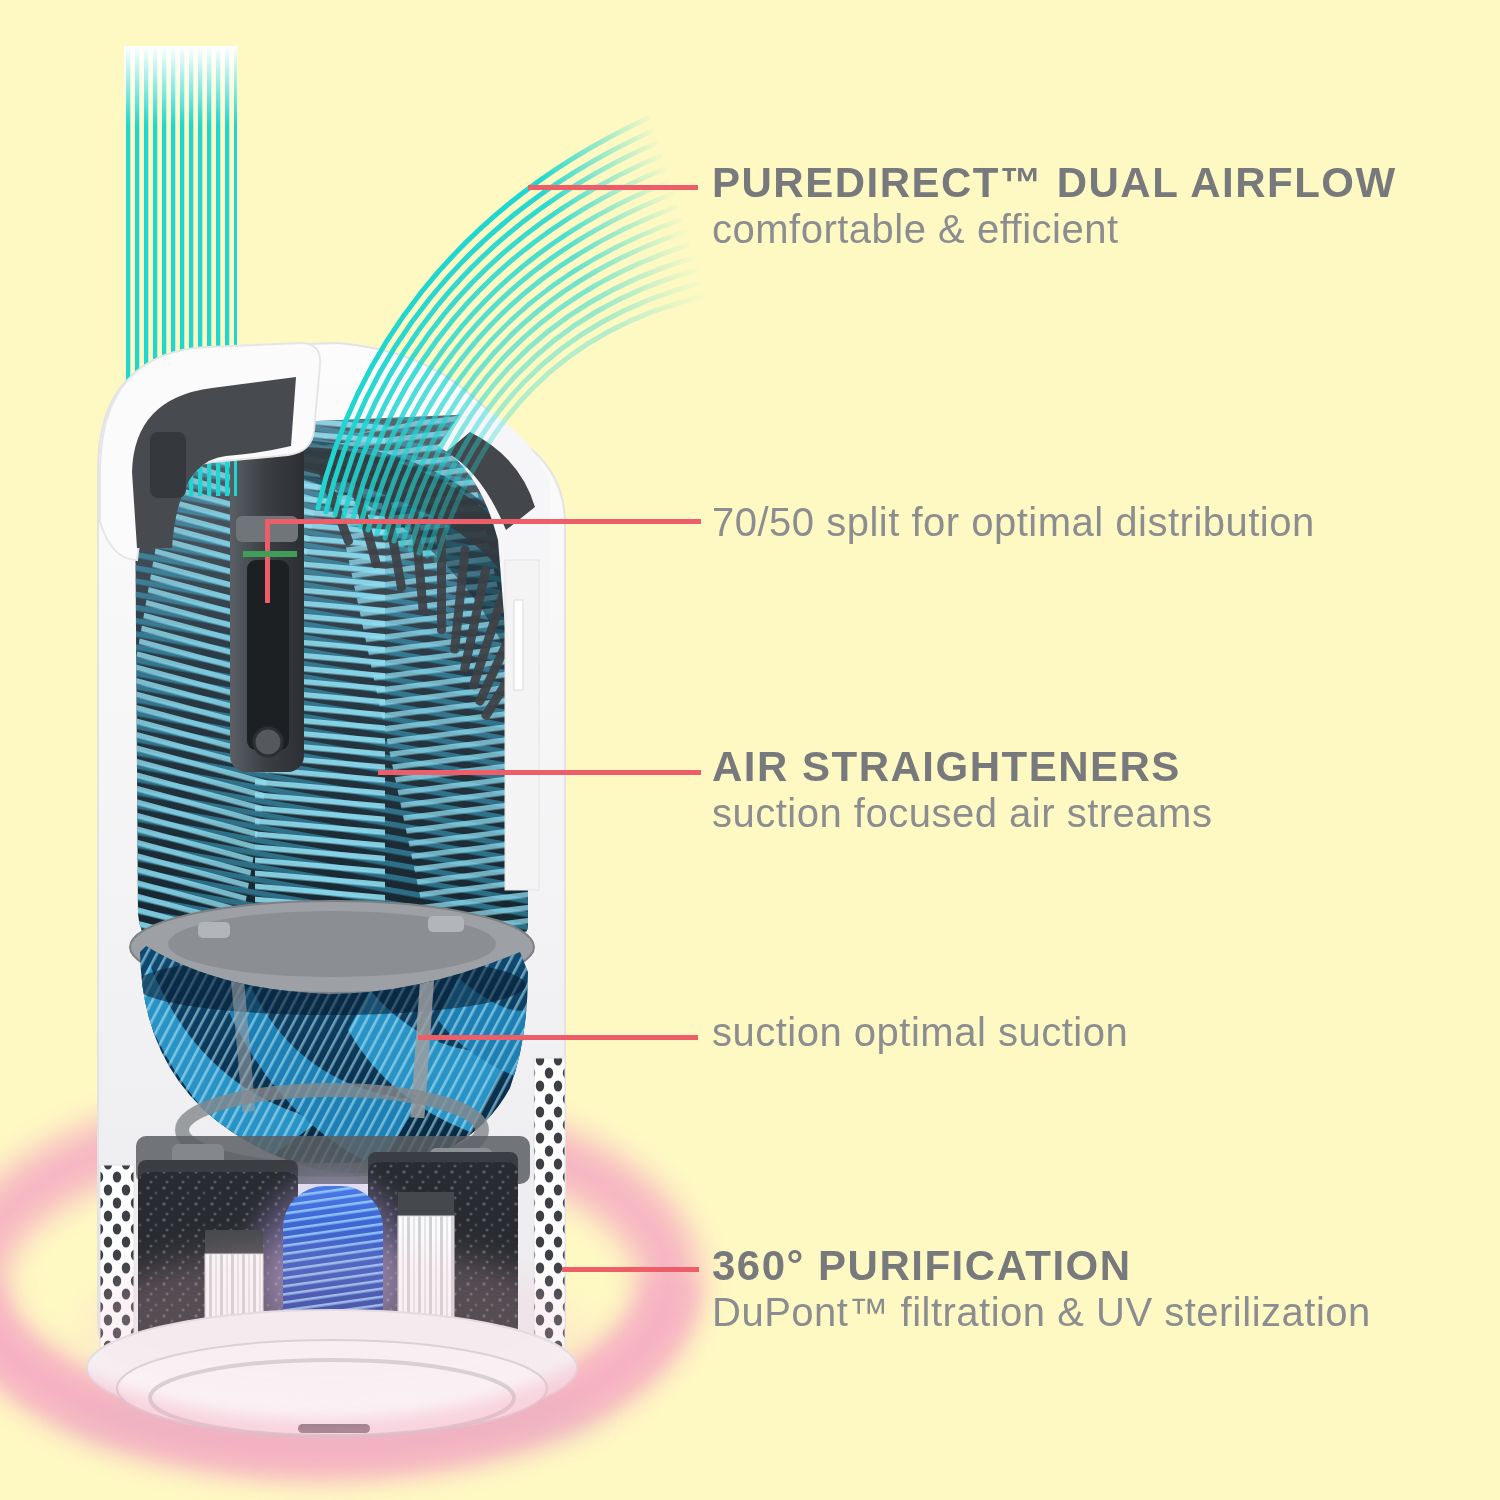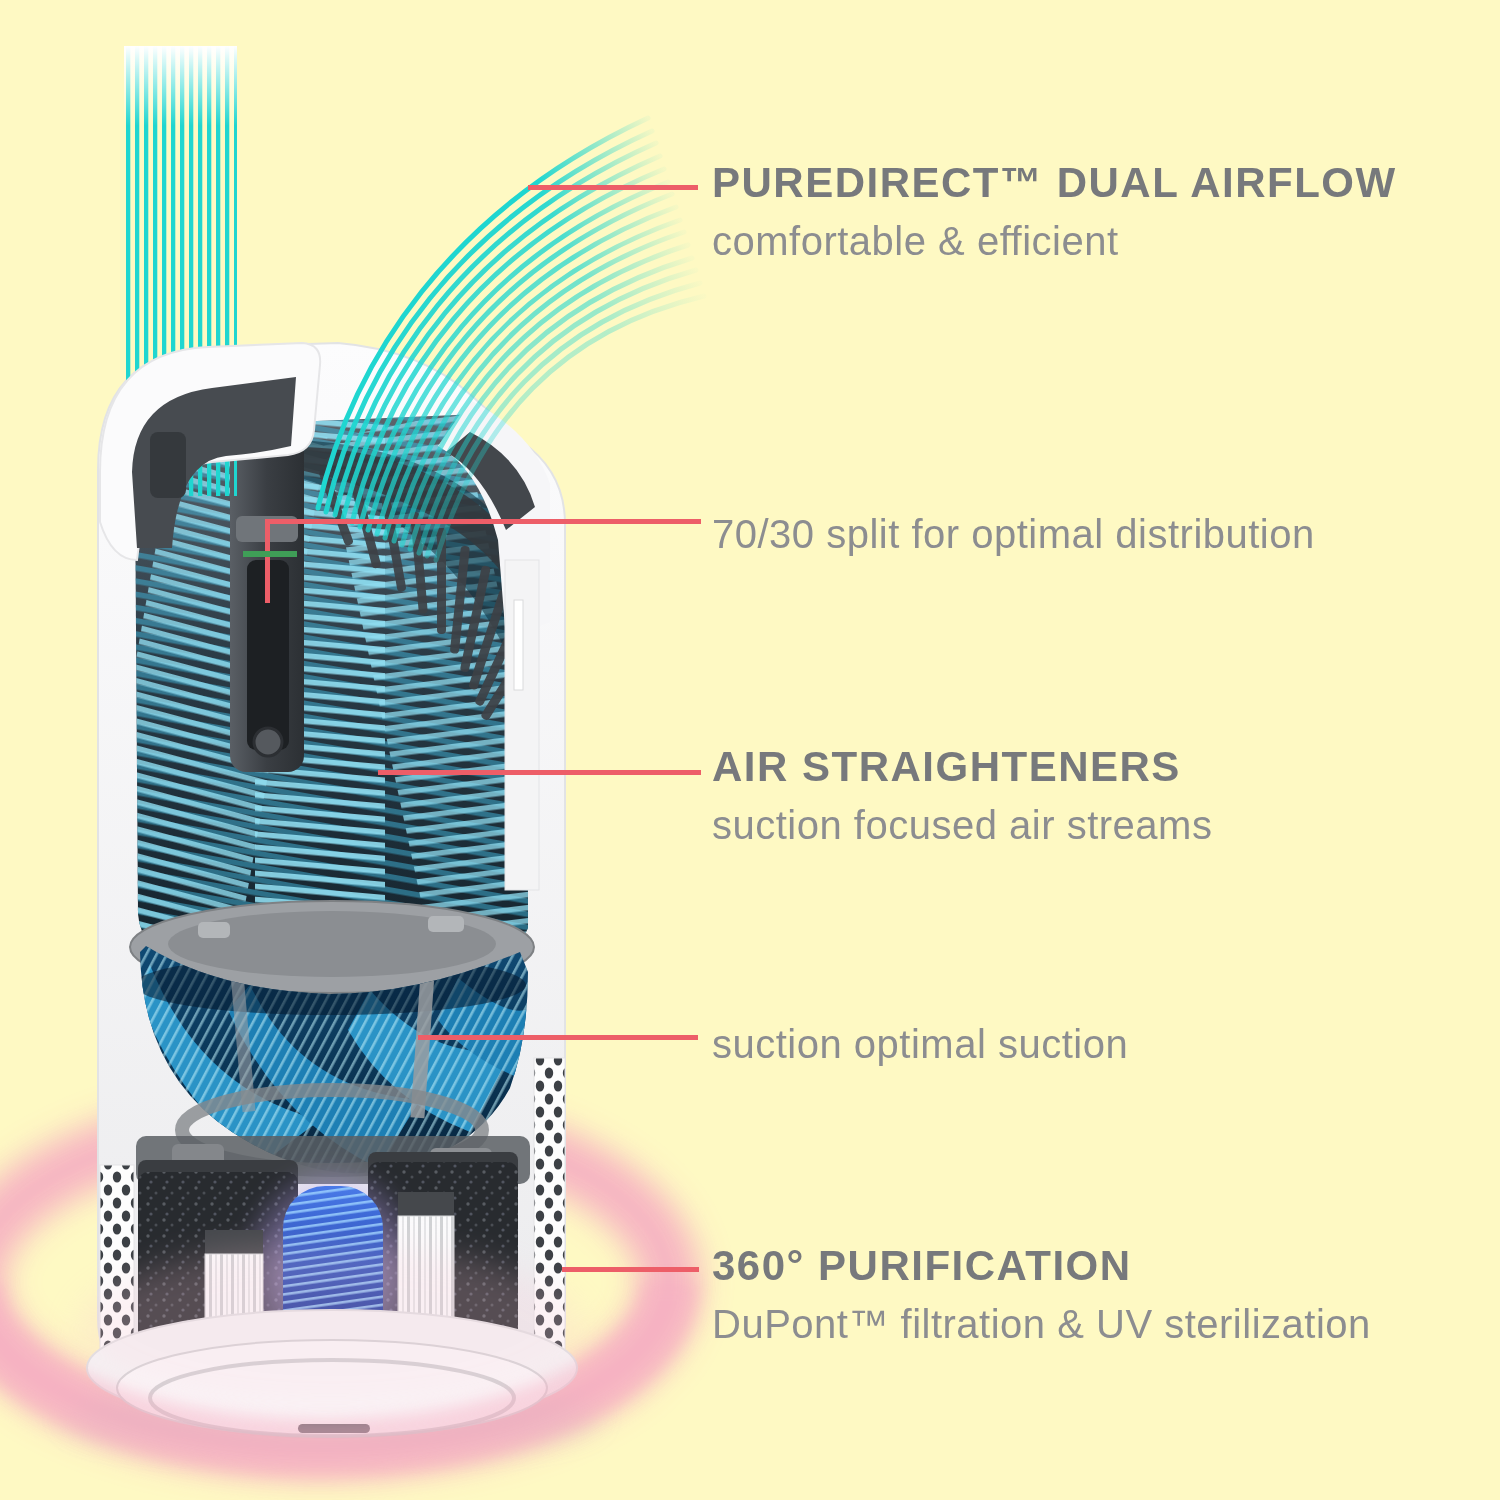--- a/index.html
+++ b/index.html
@@ -3,21 +3,21 @@
 <meta charset="utf-8">
 <style>
   html,body{margin:0;padding:0;background:#fff;}
   .stage{position:relative;width:1500px;height:1500px;overflow:hidden;background:#fef9c3;
          font-family:"Liberation Sans", sans-serif;}
   .art{position:absolute;left:0;top:0;width:1500px;height:1500px;}
   .callout{position:absolute;left:712px;width:760px;}
   .callout .title{font-size:42px;font-weight:bold;letter-spacing:1.5px;line-height:46px;
                   color:var(--c-title-gray,#77797c);white-space:nowrap;}
   .callout .subtitle{font-size:40px;font-weight:normal;letter-spacing:.5px;line-height:46px;
-                  color:var(--c-subtitle-gray,#8c8d90);margin-top:12px;white-space:nowrap;}
+                  color:var(--c-subtitle-gray,#8c8d90);white-space:nowrap;}
   .c0{top:160px}.c1{top:499px}.c2{top:744px}.c3{top:1009px}.c4{top:1243px}
   .leader{position:absolute;background:var(--c-accent,#ed5e68);}
   .lh{height:5px}.lv{width:5px}
   .l0{left:528px;top:185px;width:170px}
   .l1h{left:265px;top:519px;width:436px}
   .l1v{left:265px;top:519px;height:84px}
   .l2{left:378px;top:770px;width:323px}
   .l3{left:418px;top:1035px;width:280px}
   .l4{left:562px;top:1267px;width:137px}
   .marker-green{position:absolute;left:243px;top:551px;width:54px;height:6px;
@@ -261,21 +261,21 @@
   <div class="marker-green"></div>
   <div class="leader lh l2"></div>
   <div class="leader lh l3"></div>
   <div class="leader lh l4"></div>
 
   <div class="callout c0">
     <div class="title">PUREDIRECT™ DUAL AIRFLOW</div>
     <div class="subtitle">comfortable &amp; efficient</div>
   </div>
   <div class="callout c1">
-    <div class="subtitle">70/30 split for optimal distribution</div>
+    <div class="subtitle">70/50 split for optimal distribution</div>
   </div>
   <div class="callout c2">
     <div class="title">AIR STRAIGHTENERS</div>
     <div class="subtitle">suction focused air streams</div>
   </div>
   <div class="callout c3">
     <div class="subtitle">suction optimal suction</div>
   </div>
   <div class="callout c4">
     <div class="title">360° PURIFICATION</div>

